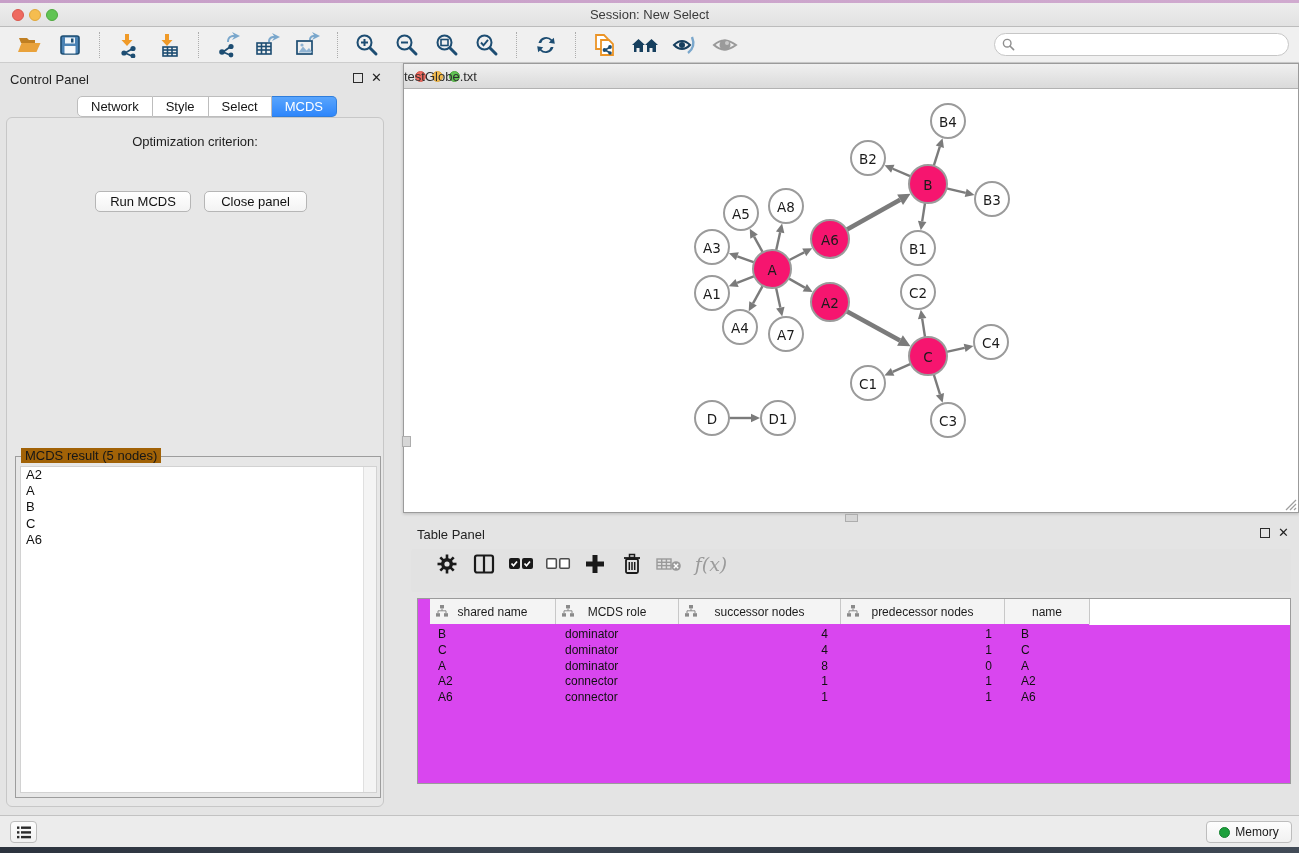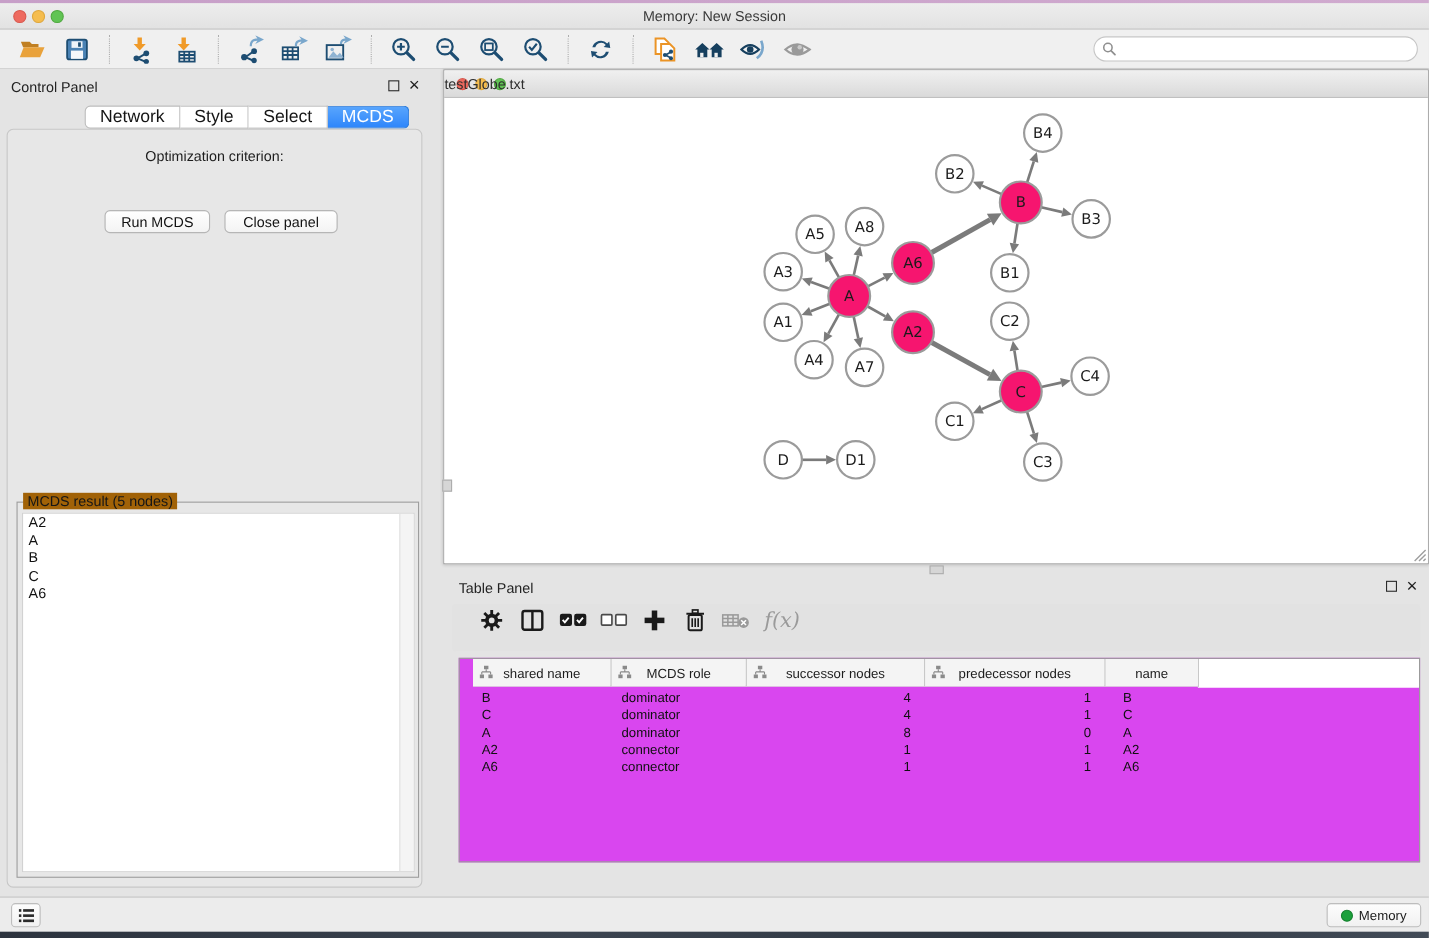--- a/index.html
+++ b/index.html
@@ -28,21 +28,21 @@
   .workspace { left:0; top:63px; width:1162px; height:752px; background:#e4e4e4; }
 
   
   .control-panel { left:0; top:0; width:390px; height:752px; }
   .panel-title { font-size:13px; color:#232323; }
   .panel-btns { position:absolute; display:flex; gap:8px; align-items:center; }
   .float-btn { width:10px; height:10px; border:1.6px solid #2b2b2b; background:transparent; }
   .close-btn { font-size:13px; font-weight:bold; color:#1e1e1e; line-height:10px; }
 
   .seg-tabs { position:absolute; display:flex; }
-  .seg-tab { height:21px; line-height:19px; padding:0 13px; font-size:16px; color:#141414; background:#fff; border:1px solid #bdbdbd; border-left:none; text-align:center; }
+  .seg-tab { height:21px; line-height:19px; padding:0 13px; font-size:13px; color:#141414; background:#fff; border:1px solid #bdbdbd; border-left:none; text-align:center; }
   .seg-tab:first-child { border-left:1px solid #bdbdbd; border-radius:5px 0 0 5px; }
   .seg-tab:last-child { border-radius:0 5px 5px 0; }
   .seg-tab.active { background:linear-gradient(#59a5fd,#2e86fb); color:#fff; border-color:#2e7ddc; }
 
   .cp-content { position:absolute; left:6px; top:54px; width:378px; height:690px; border:1px solid #c7c7c7; border-radius:6px; background:#e7e7e7; }
   .opt-label { position:absolute; left:0; right:0; top:16px; text-align:center; font-size:13px; color:#1d1d1d; }
   .dropdown { position:absolute; left:37px; top:38px; width:313px; height:23px; background:#fff; border:1px solid #b4b4b4; border-radius:5px; display:flex; align-items:center; }
   .dropdown .dd-text { flex:1; font-size:13px; color:#111; padding-left:9px; white-space:nowrap; overflow:hidden; }
   .dd-stepper { width:19px; height:21px; margin-right:1px; border-radius:4px; background:linear-gradient(#5fa0f8,#2e7bf4); display:flex; flex-direction:column; align-items:center; justify-content:center; gap:1px; }
   .dd-stepper svg { display:block; }
@@ -92,21 +92,21 @@
   .desktop-bottom { left:0; top:847px; width:1299px; height:6px; background:linear-gradient(90deg,#2c333e,#3b4450 40%,#2f3742 70%,#424b57); }
 </style>
 </head>
 <body>
 
 <div class="abs desktop-top"></div>
 <div class="abs titlebar">
   <div class="tl r" style="left:12px; top:6px; width:12px; height:12px;"></div>
   <div class="tl y" style="left:29px; top:6px; width:12px; height:12px;"></div>
   <div class="tl g" style="left:46px; top:6px; width:12px; height:12px;"></div>
-  <div class="title">Memory: New Session</div>
+  <div class="title">Session: New Select</div>
 </div>
 
 <div class="abs main-toolbar">
   <div class="tgroup">
     <div class="ticon">
       <svg width="26" height="24" viewBox="0 0 26 24">
           <path d="M2 5h8l2 2h6v3H4z" fill="#c07f22"></path>
           <path d="M4.5 10h19l-4 9H1z" fill="#e9a23b"></path>
         </svg>
     </div>

